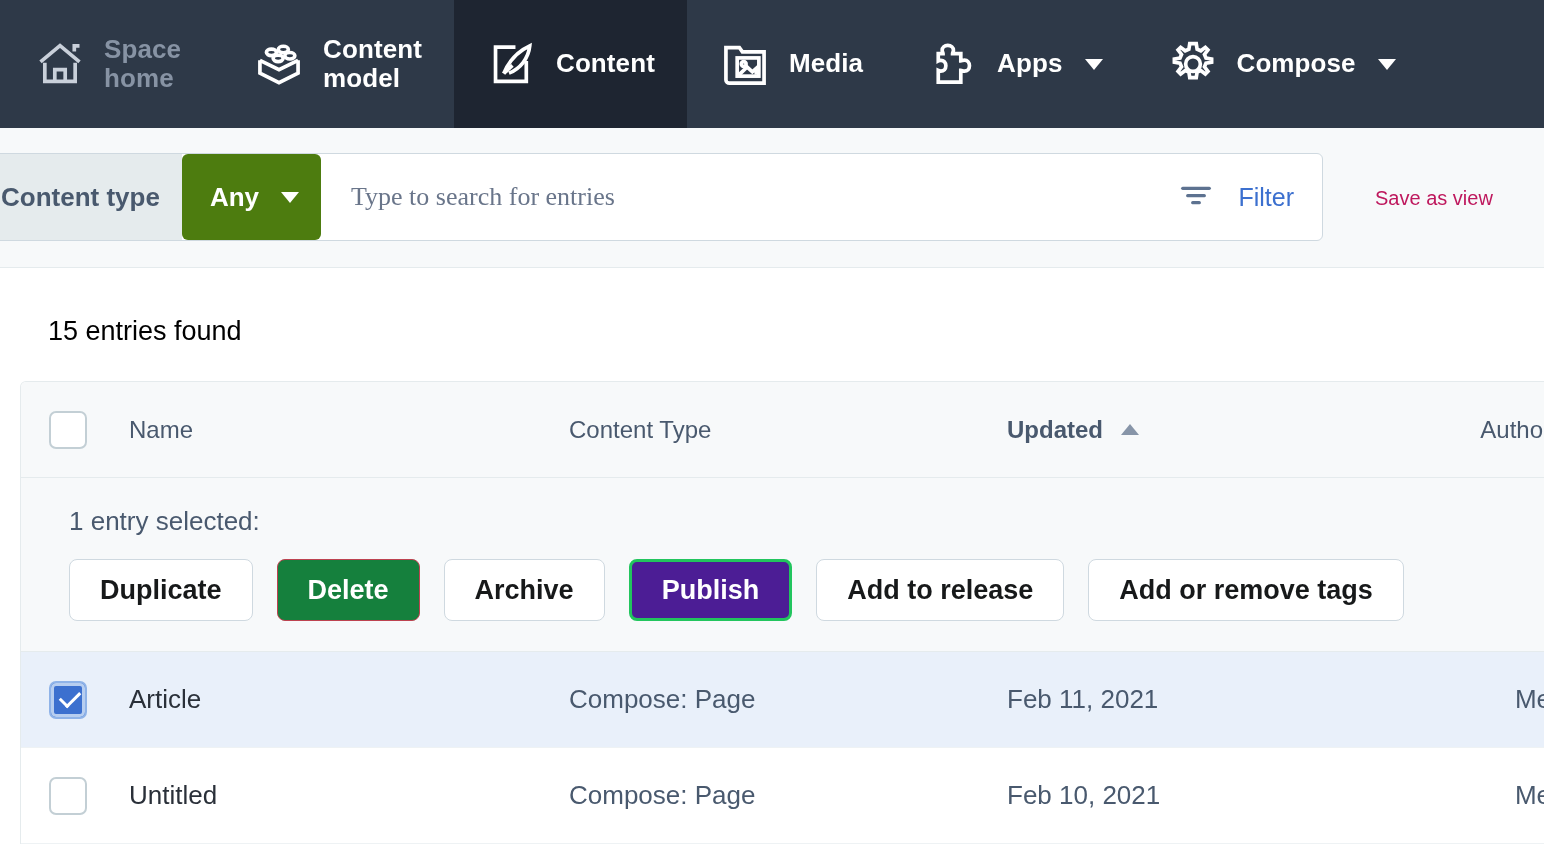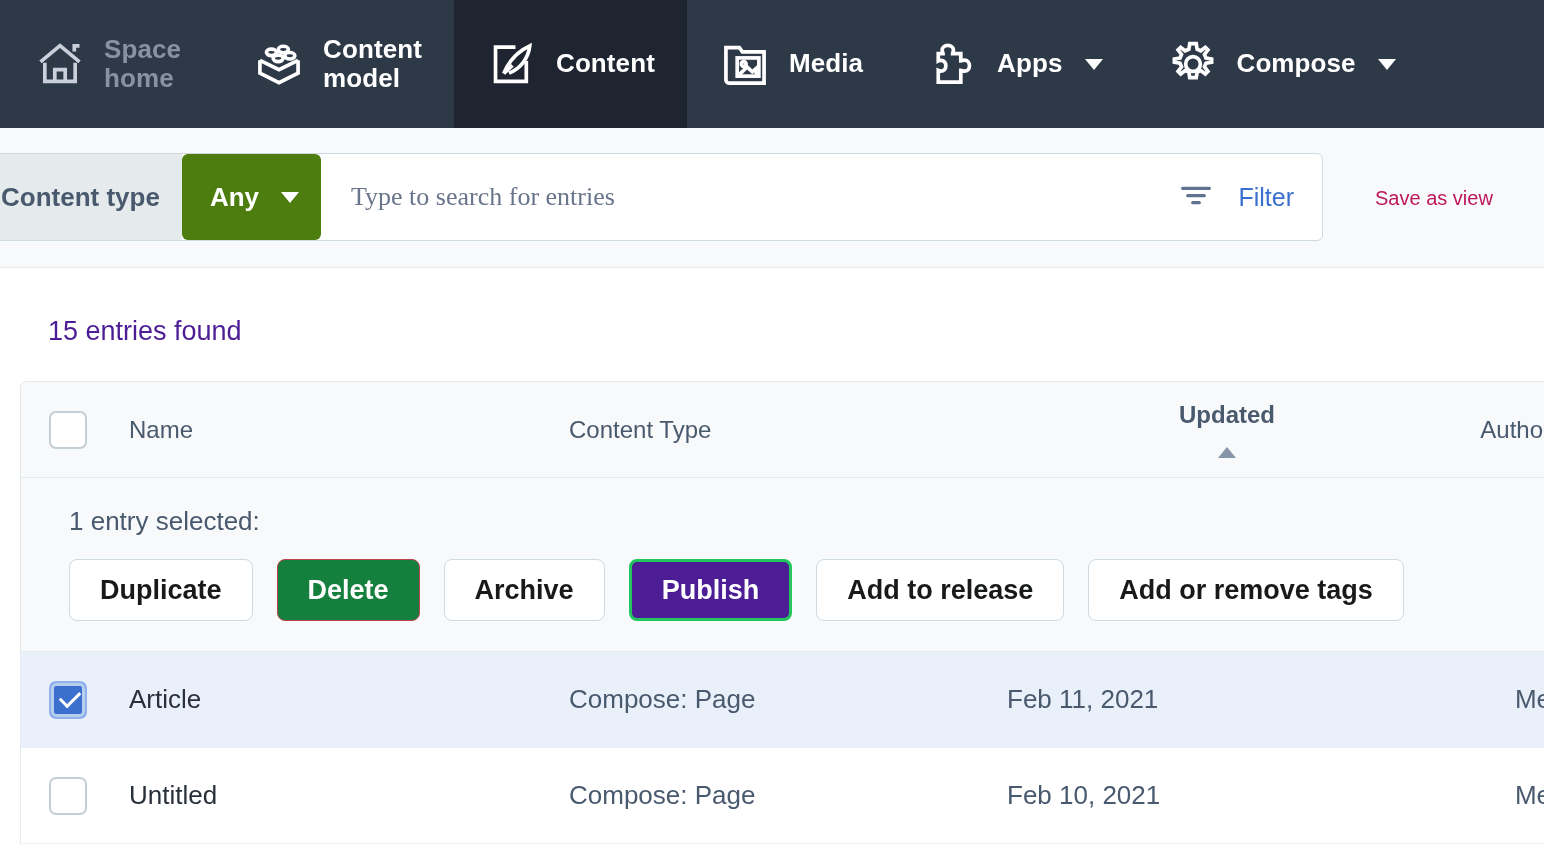--- a/index.html
+++ b/index.html
@@ -137,21 +137,21 @@
     font-size: 20px;
     font-weight: 400;
     padding-left: 26px;
     cursor: pointer;
     white-space: nowrap;
   }
 
   
   .body-area { background: #ffffff; padding: 0; }
   .entries-found {
-    color: #4c1d95;
+    color: #000000;
     font-size: 27px;
     padding: 48px 0 34px 48px;
   }
 
   .table-card {
     margin-left: 20px;
     border: 1px solid #e5ebed;
     border-bottom: none;
     border-radius: 6px 6px 0 0;
     overflow: hidden;
@@ -176,21 +176,21 @@
   }
   .cell-name { flex: 0 0 440px; }
   .cell-type { flex: 0 0 438px; }
   .cell-updated { flex: 0 0 440px; }
   .cell-author { flex: 1 1 auto; text-align: right; padding-right: 12px; }
 
   .th {
     color: #49596e;
     font-size: 24px;
   }
-  .th.sorted { font-weight: 700; display: flex; align-items: center; gap: 18px; flex-direction: column; }
+  .th.sorted { font-weight: 700; display: flex; align-items: center; gap: 18px; }
   .sort-asc {
     width: 0; height: 0;
     border-left: 9px solid transparent;
     border-right: 9px solid transparent;
     border-bottom: 11px solid #8795a8;
   }
 
   .checkbox {
     width: 38px; height: 38px;
     border: 2px solid #c3cfd5;

